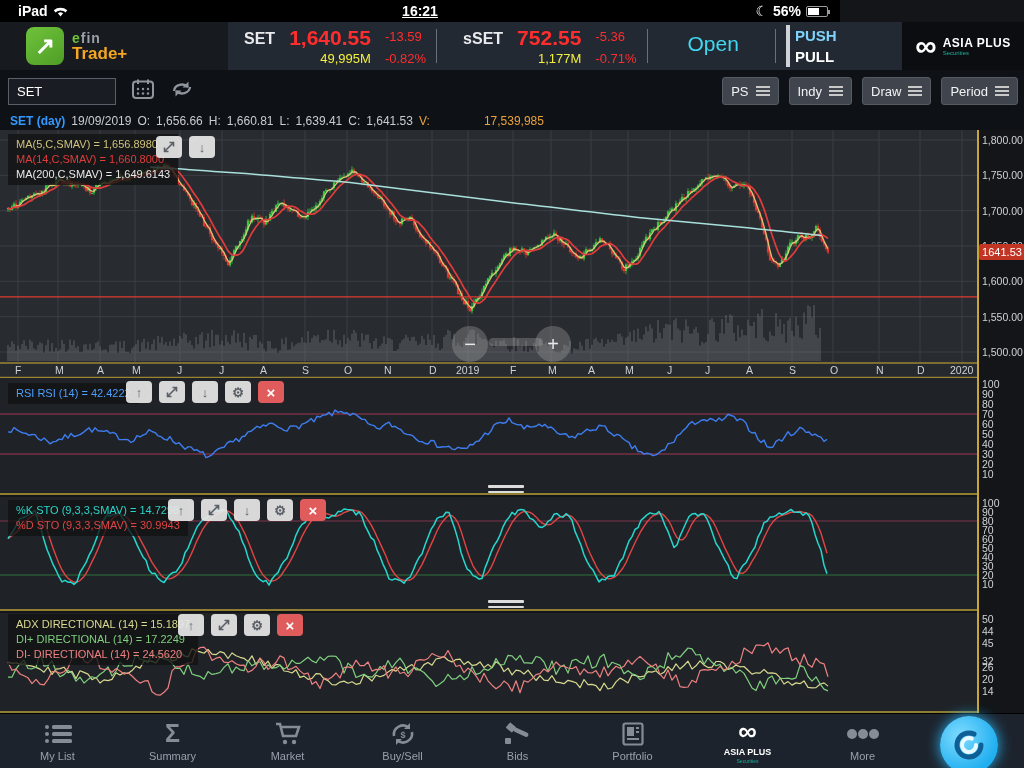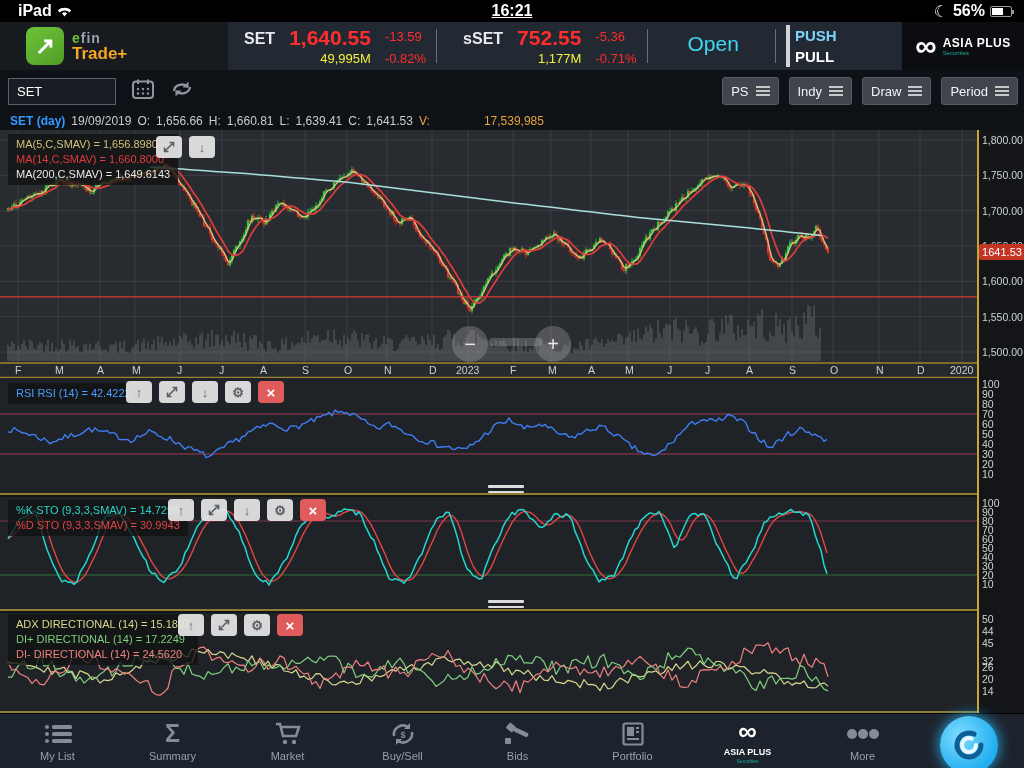--- a/index.html
+++ b/index.html
@@ -2,22 +2,22 @@
 <html><head>
 <meta charset="utf-8">
 <style>
   * { margin:0; padding:0; box-sizing:border-box; }
   html,body { width:1024px; height:768px; overflow:hidden; background:#131519;
     font-family:"Liberation Sans", sans-serif; color:#cfd2d6; }
   .abs { position:absolute; }
   #app { position:relative; width:1024px; height:768px; background:#131519; }
 
   
-  #status-bar { left:0; top:0; width:1024px; height:22px; background:#000; color:#fff;
-    display:flex; align-items:center; font-size:16px; font-weight:bold; }
+  #status-bar { left:0; top:0; width:840px; height:22px; background:#000; color:#fff;
+    display:flex; align-items:center; font-size:14px; font-weight:bold; }
   #status-left { display:flex; align-items:center; gap:5px; padding-left:18px; width:300px; }
   #status-center { flex:1; text-align:center;text-decoration:underline; }
   #status-right { display:flex; align-items:center; gap:5px; justify-content:flex-end; padding-right:12px; width:300px; }
   .battery { width:22px; height:11px; border:1px solid #9a9a9a; border-radius:2px; position:relative; }
   .battery .fill { position:absolute; left:1px; top:1px; bottom:1px; width:55%; background:#fff; }
   .battery .nub { position:absolute; right:-3px; top:3px; width:2px; height:4px; background:#9a9a9a; }
 
   
   #header { left:0; top:22px; width:1024px; height:48px; background:#232932; display:flex; }
   #logo-area { width:228px; height:48px; background:#171b20; display:flex; align-items:center; padding-left:26px; gap:8px; }
@@ -493,21 +493,21 @@
     <div class="xtick" style="left: 55px;">M</div>
     <div class="xtick" style="left: 97px;">A</div>
     <div class="xtick" style="left: 132px;">M</div>
     <div class="xtick" style="left: 177px;">J</div>
     <div class="xtick" style="left: 219px;">J</div>
     <div class="xtick" style="left: 260px;">A</div>
     <div class="xtick" style="left: 302px;">S</div>
     <div class="xtick" style="left: 344px;">O</div>
     <div class="xtick" style="left: 384px;">N</div>
     <div class="xtick" style="left: 429px;">D</div>
-    <div class="xtick" style="left: 456px;">2023</div>
+    <div class="xtick" style="left: 456px;">2019</div>
     <div class="xtick" style="left: 510px;">F</div>
     <div class="xtick" style="left: 548px;">M</div>
     <div class="xtick" style="left: 588px;">A</div>
     <div class="xtick" style="left: 625px;">M</div>
     <div class="xtick" style="left: 667px;">J</div>
     <div class="xtick" style="left: 705px;">J</div>
     <div class="xtick" style="left: 746px;">A</div>
     <div class="xtick" style="left: 789px;">S</div>
     <div class="xtick" style="left: 830px;">O</div>
     <div class="xtick" style="left: 876px;">N</div>

